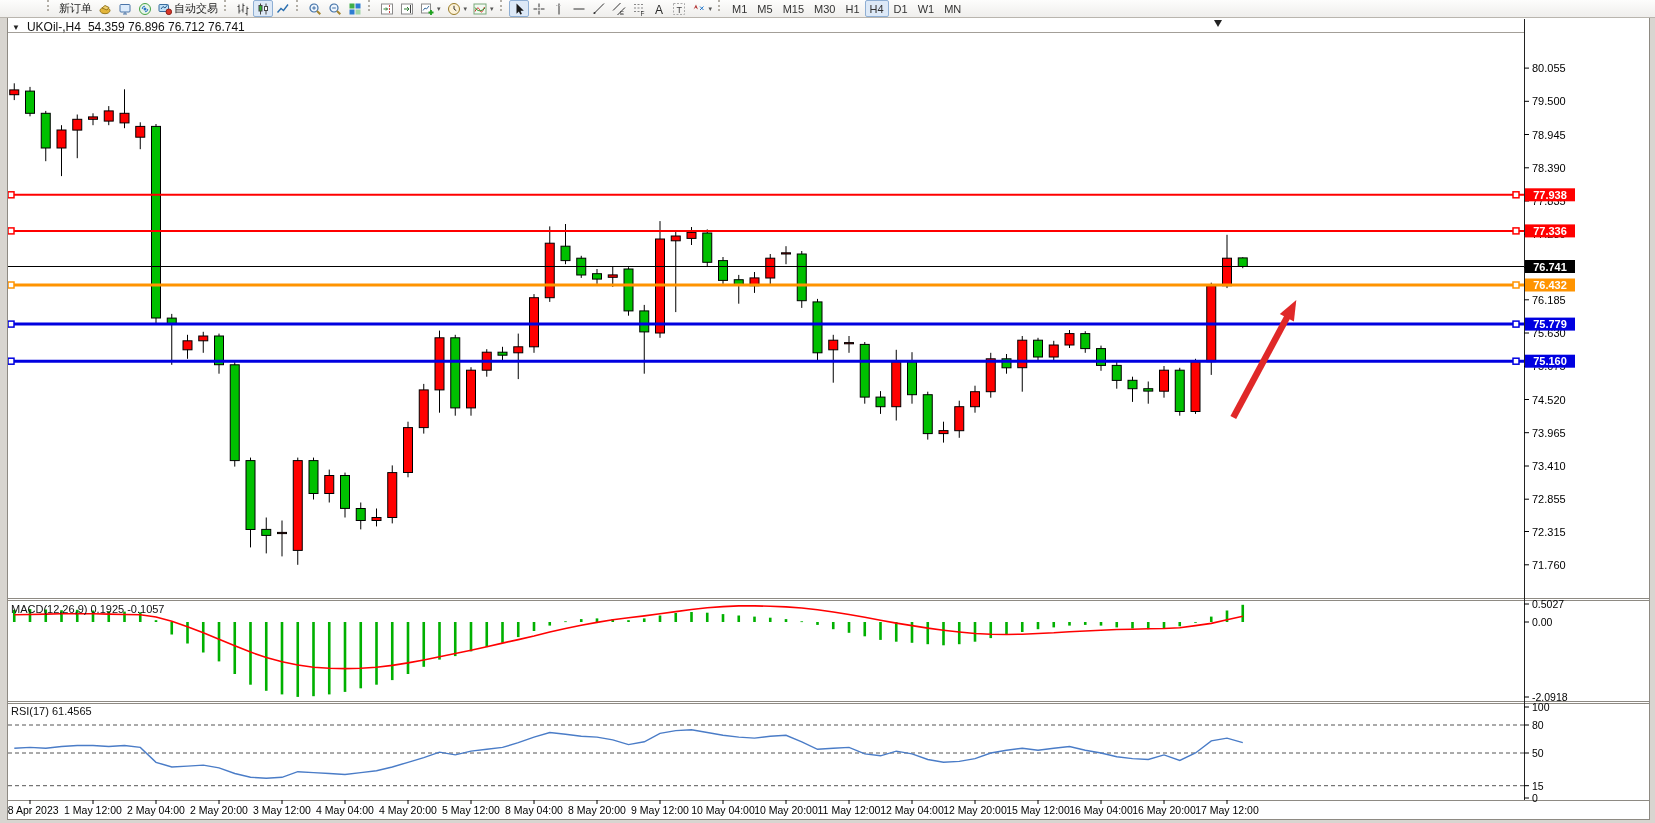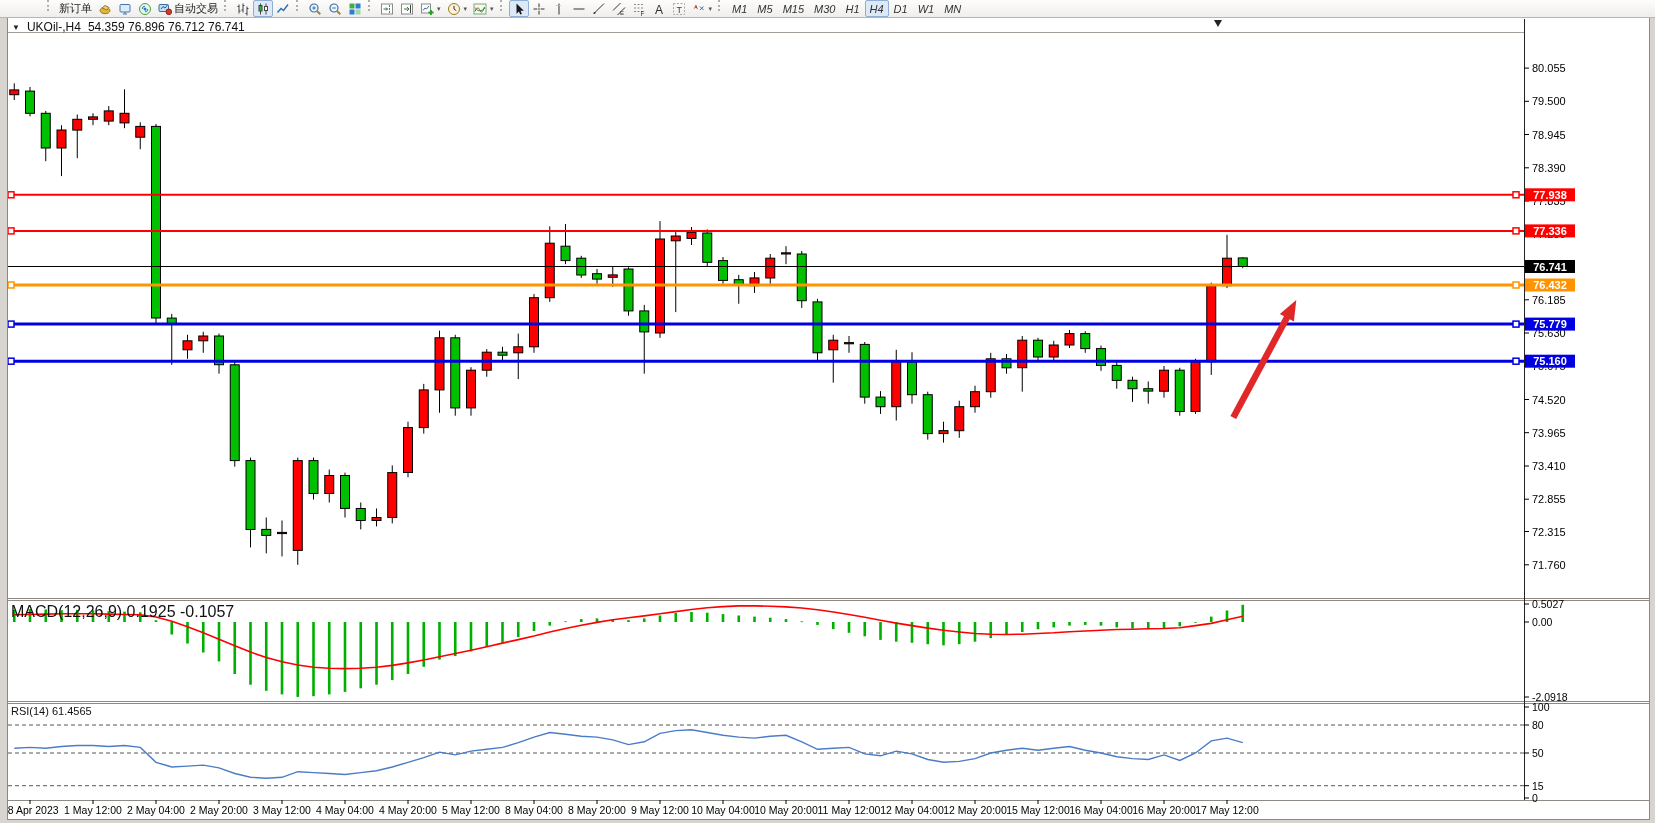--- a/index.html
+++ b/index.html
@@ -6,32 +6,32 @@
   #app{position:relative;width:1655px;height:823px;overflow:hidden;
        font-family:"Liberation Sans",sans-serif;background:#e8e6e2;}
   
   #toolbar{position:absolute;left:0;top:0;width:1655px;height:17px;
            background:linear-gradient(#fdfdfc,#efeeec);border-bottom:1px solid #b9b5ae;
            display:flex;font-size:11px;color:#222;z-index:20;padding-left:44px;}
   .tbtn{display:inline-flex;align-items:center;gap:2px;height:15px;padding:0 2px;
         border:1px solid transparent;border-radius:2px;white-space:nowrap;}
   .tbtn.active{background:#dde9f7;border-color:#8fafd4;}
   .tbtn svg{display:block;}
-  .tf{padding:0 4px;color:#333;font-style:italic;}
+  .tf{padding:0 4px;color:#333;}
   .grip{width:3px;height:11px;margin:0 4px 0 3px;border-left:2px dotted #b3afa7;}
   .dd{font-size:7px;color:#555;margin-left:1px;}
   #tb-right{position:absolute;right:6px;top:0;height:17px;display:flex;align-items:center;}
   .chatwrap{position:relative;}
   .badge{position:absolute;top:-1px;right:-5px;width:10px;height:10px;border-radius:50%;
          background:#e03526;color:#fff;font-size:8px;line-height:10px;text-align:center;}
   
   .ovl{position:absolute;z-index:10;color:#111;}
   #title-bar{left:12px;top:20px;font-size:12px;display:flex;align-items:center;gap:7px;}
   #title-bar .tri{font-size:8px;color:#222;}
-  #macd-label{left:11px;top:603px;font-size:16px;}
+  #macd-label{left:11px;top:603px;font-size:11px;}
   #rsi-label{left:11px;top:705px;font-size:11px;}
   svg text{font-family:"Liberation Sans",sans-serif;}
 </style>
 </head>
 <body>
 
 <div id="app">
   <div id="toolbar">
       <span class="grip"></span>
       <span class="tbtn">
@@ -653,14 +653,14 @@
         <line x1="7" y1="819.5" x2="1650" y2="819.5" stroke="#8e8a83"></line>
       </g>
     </svg>
 
   <div class="ovl" id="title-bar">
     <span class="tri">▼</span>
     <span>UKOil-,H4</span>
     <span>54.359 76.896 76.712 76.741</span>
   </div>
   <div class="ovl" id="macd-label">MACD(12,26,9) 0.1925 -0.1057</div>
-  <div class="ovl" id="rsi-label">RSI(14) 61.4565</div>
+  <div class="ovl" id="rsi-label">RSI(17) 61.4565</div>
 </div>
 
 </body></html>

